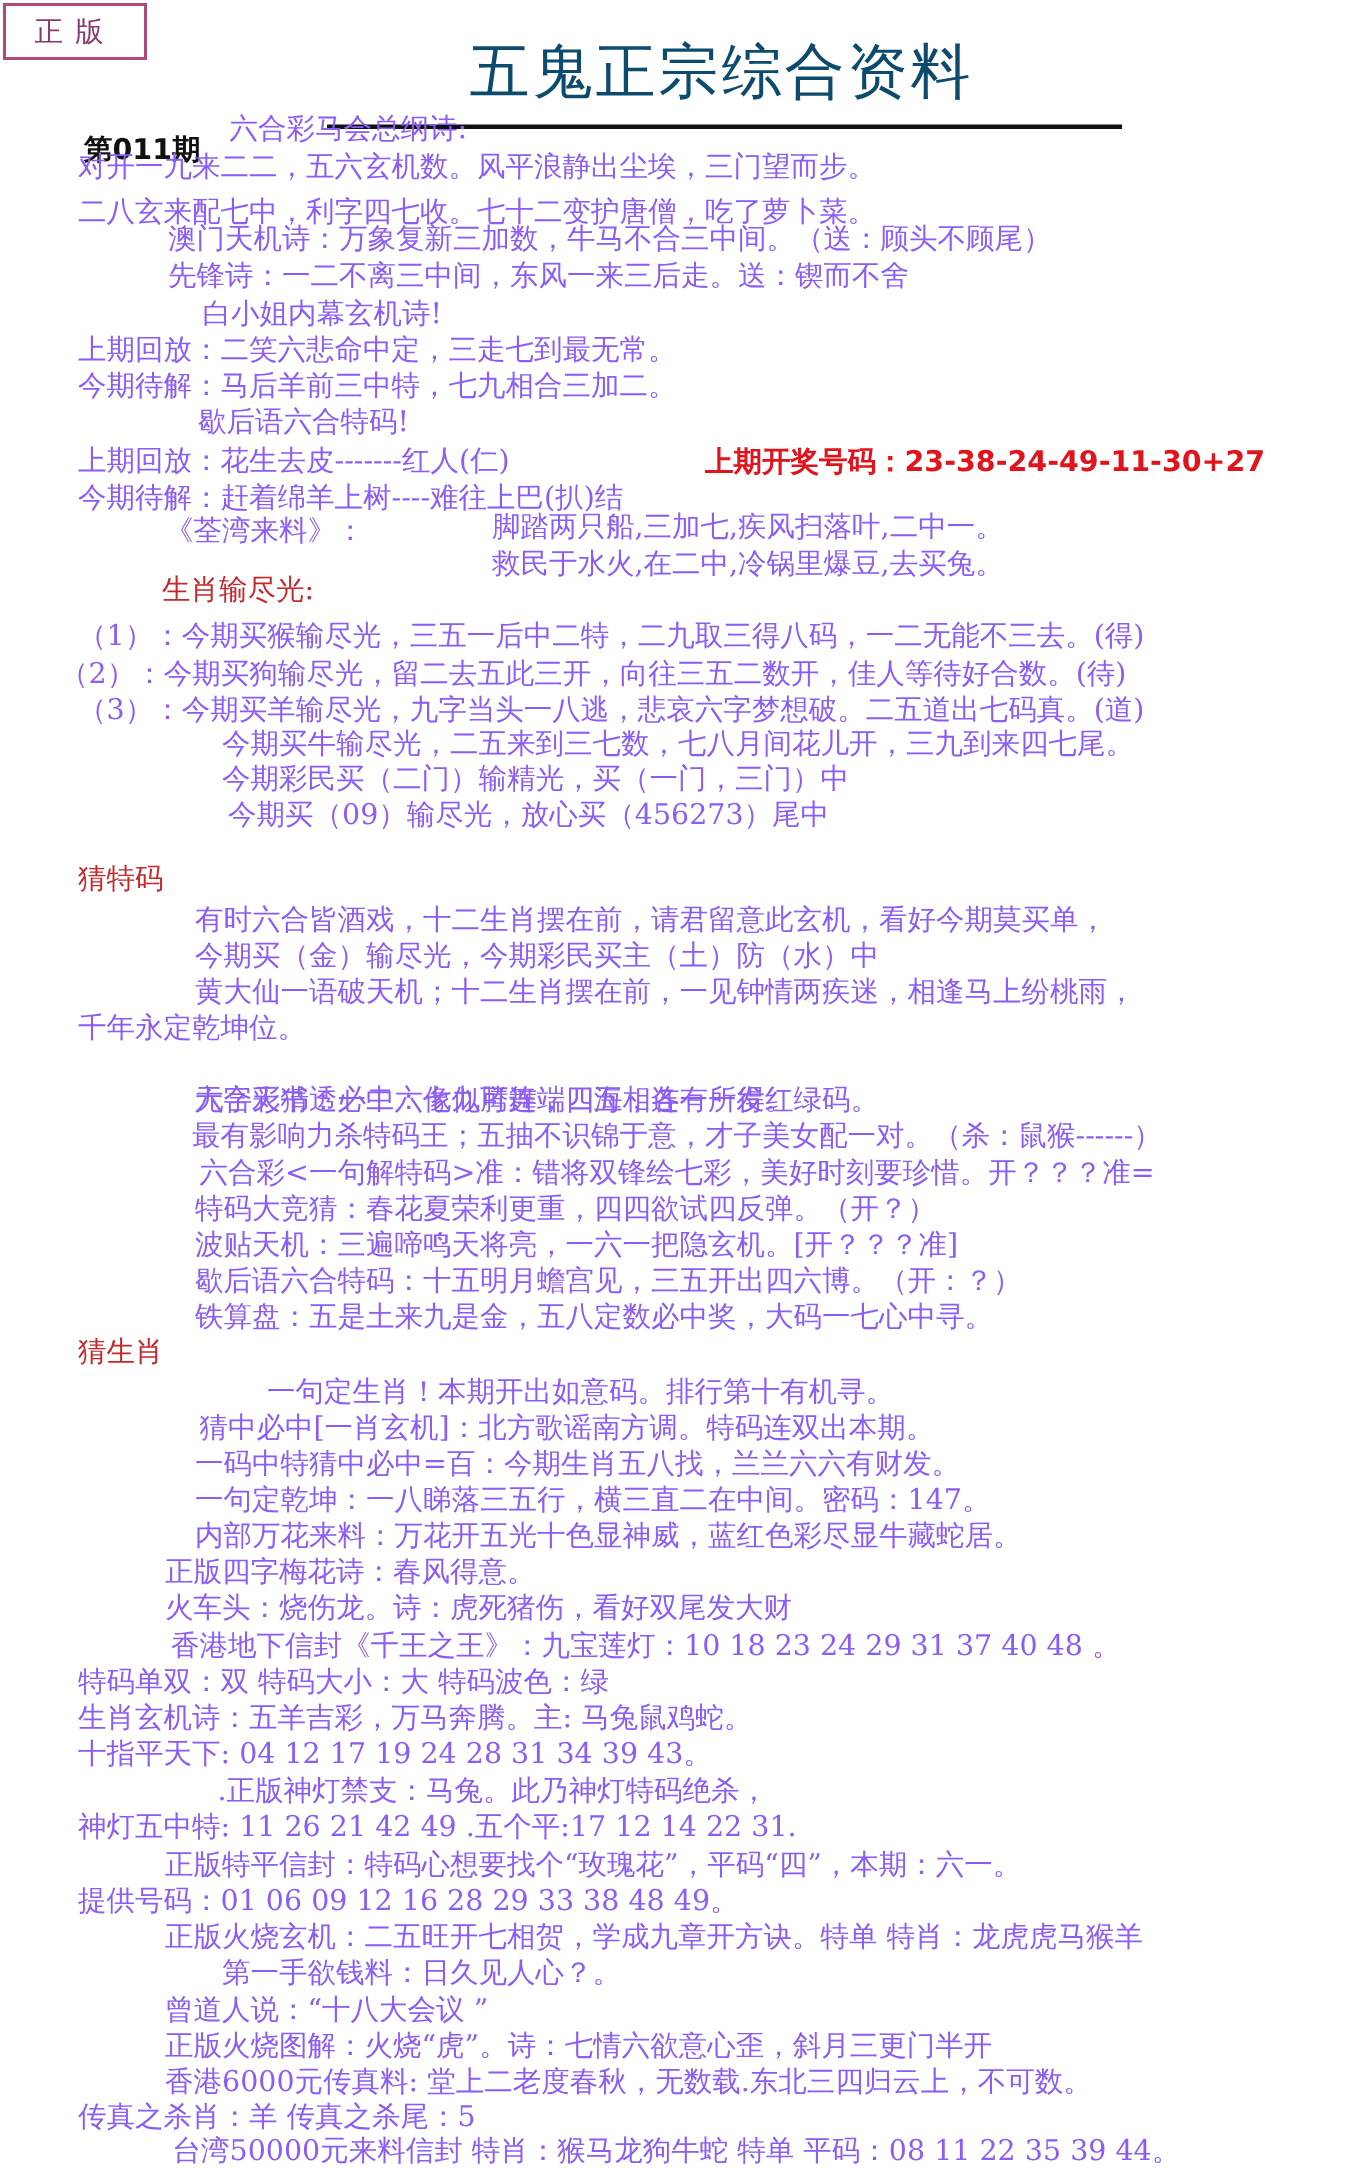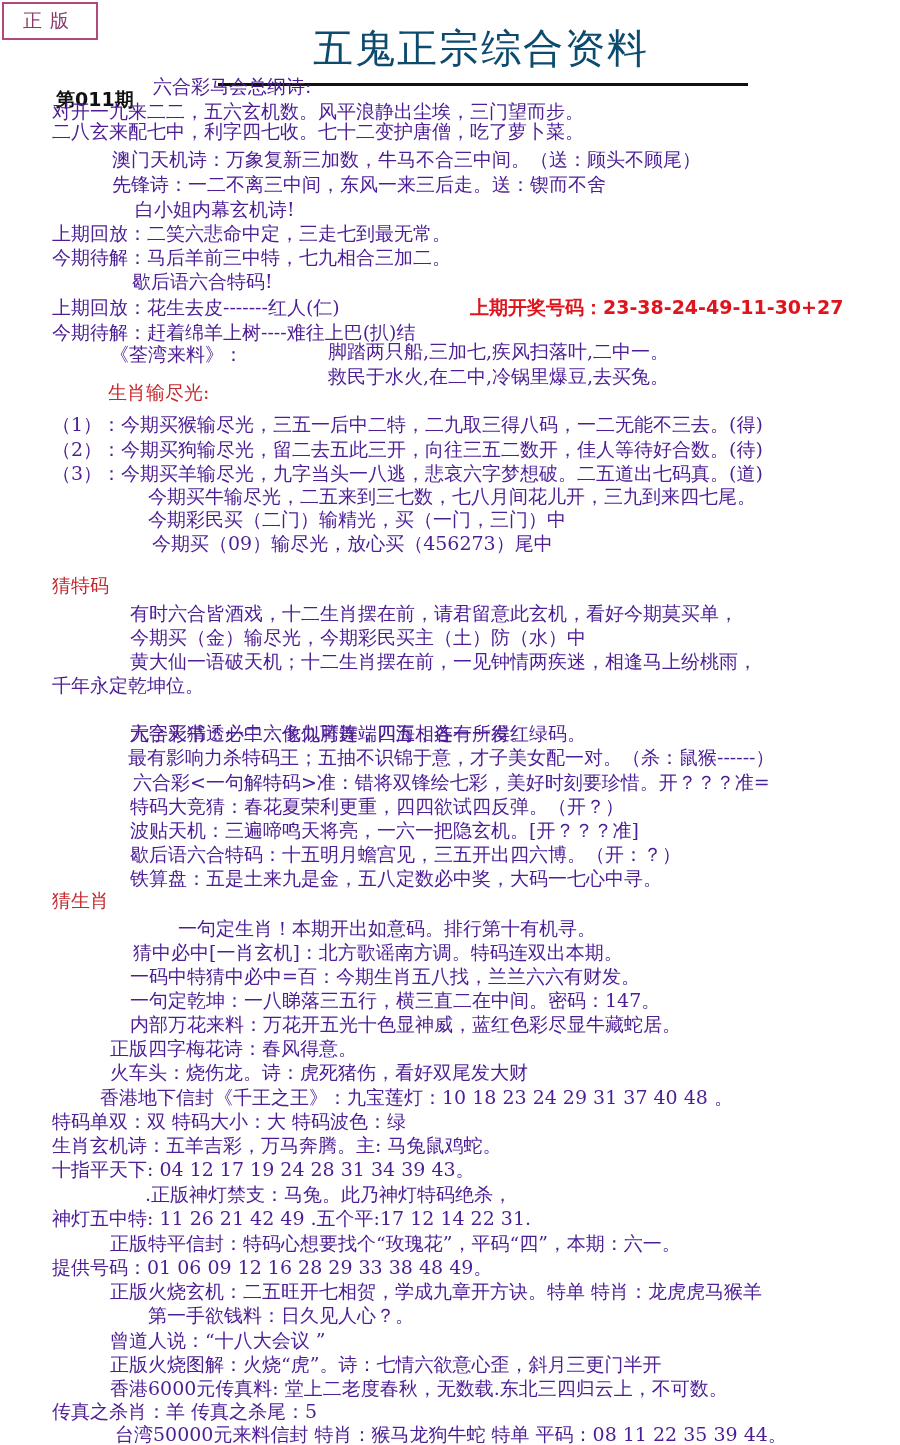--- a/index.html
+++ b/index.html
@@ -7,54 +7,54 @@
       font-family: "DejaVu Serif", "Liberation Serif", serif; color: #1a1a1a; }
     .badge { position: absolute; left: 2px; top: 2px; width: 96px; height: 38px;
       border: 2px solid #b0487a; box-sizing: border-box; color: #8a3a6a;
       font-size: 19px; display: flex; align-items: center; justify-content: center; letter-spacing: 8px; }
     .title { position: absolute; left: 212px; top: 12px; width: 538px; height: 72px;
       font-size: 40px; line-height: 72px; text-align: center; letter-spacing: 2px;
       font-family: "DejaVu Serif", serif; color: #0c4a6e; }
     .title-rule { position: absolute; left: 218px; top: 83px; width: 530px; height: 3px; background: #111; }
     .issue { position: absolute; left: 56px; top: 87px; font-family: "DejaVu Sans", sans-serif;
       font-weight: bold; font-size: 19px; color: #111; }
-    .line { position: absolute; white-space: nowrap; font-size: 19px; line-height: 26px; color: #4c1d95; }
+    .line { position: absolute; white-space: nowrap; font-size: 19px; line-height: 26px; color: #8b5cf6; }
     .red-head { position: absolute; white-space: nowrap; font-size: 19px; color: #c4282c; }
     .lottery { position: absolute; left: 470px; top: 295px; white-space: nowrap;
       font-family: "DejaVu Sans", sans-serif; font-weight: bold; font-size: 19px; color: #e0141c; }
   </style>
 </head>
 <body>
 
 <div class="badge">正版</div>
 <div class="title">五鬼正宗综合资料</div>
 <div class="title-rule"></div>
 <div class="issue">第011期</div>
 
 <div class="lottery">
   <span>上期开奖号码：</span><span>23-38-24-49-11-30+27</span>
 </div>
 
 <div id="lines">
     <div class="line" style="left: 153px; top: 73px;">六合彩马会总纲诗:</div>
     <div class="line" style="left: 52px; top: 98px;">对开一九来二二，五六玄机数。风平浪静出尘埃，三门望而步。</div>
-    <div class="line" style="left: 52px; top: 118px;">二八玄来配七中，利字四七收。七十二变护唐僧，吃了萝卜菜。</div>
+    <div class="line" style="left: 52px; top: 128px;">二八玄来配七中，利字四七收。七十二变护唐僧，吃了萝卜菜。</div>
     <div class="line" style="left: 112px; top: 146px;">澳门天机诗：万象复新三加数，牛马不合三中间。（送：顾头不顾尾）</div>
     <div class="line" style="left: 112px; top: 171px;">先锋诗：一二不离三中间，东风一来三后走。送：锲而不舍</div>
     <div class="line" style="left: 135px; top: 196px;">白小姐内幕玄机诗!</div>
     <div class="line" style="left: 52px; top: 220px;">上期回放：二笑六悲命中定，三走七到最无常。</div>
     <div class="line" style="left: 52px; top: 244px;">今期待解：马后羊前三中特，七九相合三加二。</div>
     <div class="line" style="left: 132px; top: 268px;">歇后语六合特码!</div>
     <div class="line" style="left: 52px; top: 294px;">上期回放：花生去皮-------红人(仁)</div>
     <div class="line" style="left: 52px; top: 319px;">今期待解：赶着绵羊上树----难往上巴(扒)结</div>
     <div class="line" style="left: 110px; top: 341px;">《荃湾来料》：</div>
     <div class="line" style="left: 328px; top: 338px;">脚踏两只船,三加七,疾风扫落叶,二中一。</div>
     <div class="line" style="left: 328px; top: 363px;">救民于水火,在二中,冷锅里爆豆,去买兔。</div>
     <div class="line" style="left: 52px; top: 411px;">（1）：今期买猴输尽光，三五一后中二特，二九取三得八码，一二无能不三去。(得)</div>
-    <div class="line" style="left: 52px; top: 436px;">（2）：今期买狗输尽光，留二去五此三开，向往三五二数开，佳人等待好合数。(待)</div>
+    <div class="line" style="left: 40px; top: 436px;">（2）：今期买狗输尽光，留二去五此三开，向往三五二数开，佳人等待好合数。(待)</div>
     <div class="line" style="left: 52px; top: 460px;">（3）：今期买羊输尽光，九字当头一八逃，悲哀六字梦想破。二五道出七码真。(道)</div>
     <div class="line" style="left: 148px; top: 483px;">今期买牛输尽光，二五来到三七数，七八月间花儿开，三九到来四七尾。</div>
     <div class="line" style="left: 148px; top: 506px;">今期彩民买（二门）输精光，买（一门，三门）中</div>
     <div class="line" style="left: 152px; top: 530px;">今期买（09）输尽光，放心买（456273）尾中</div>
     <div class="line" style="left: 130px; top: 600px;">有时六合皆酒戏，十二生肖摆在前，请君留意此玄机，看好今期莫买单，</div>
     <div class="line" style="left: 130px; top: 624px;">今期买（金）输尽光，今期彩民买主（土）防（水）中</div>
     <div class="line" style="left: 130px; top: 648px;">黄大仙一语破天机；十二生肖摆在前，一见钟情两疾迷，相逢马上纷桃雨，</div>
     <div class="line" style="left: 52px; top: 672px;">千年永定乾坤位。</div>
     <div class="line" style="left: 130px; top: 720px;">无字天书：一二六七九可连，四五相连一一发。</div>
     <div class="line" style="left: 130px; top: 720px;">六合彩猜透必中：像似腾舞端四海，各有所得红绿码。</div>
@@ -64,21 +64,21 @@
     <div class="line" style="left: 130px; top: 817px;">波贴天机：三遍啼鸣天将亮，一六一把隐玄机。[开？？？准]</div>
     <div class="line" style="left: 130px; top: 841px;">歇后语六合特码：十五明月蟾宫见，三五开出四六博。（开：？）</div>
     <div class="line" style="left: 130px; top: 865px;">铁算盘：五是土来九是金，五八定数必中奖，大码一七心中寻。</div>
     <div class="line" style="left: 178px; top: 915px;">一句定生肖！本期开出如意码。排行第十有机寻。</div>
     <div class="line" style="left: 133px; top: 939px;">猜中必中[一肖玄机]：北方歌谣南方调。特码连双出本期。</div>
     <div class="line" style="left: 130px; top: 963px;">一码中特猜中必中=百：今期生肖五八找，兰兰六六有财发。</div>
     <div class="line" style="left: 130px; top: 987px;">一句定乾坤：一八睇落三五行，横三直二在中间。密码：147。</div>
     <div class="line" style="left: 130px; top: 1011px;">内部万花来料：万花开五光十色显神威，蓝红色彩尽显牛藏蛇居。</div>
     <div class="line" style="left: 110px; top: 1035px;">正版四字梅花诗：春风得意。</div>
     <div class="line" style="left: 110px; top: 1059px;">火车头：烧伤龙。诗：虎死猪伤，看好双尾发大财</div>
-    <div class="line" style="left: 100px; top: 1084px; text-align: center;">香港地下信封《千王之王》：九宝莲灯：10 18 23 24 29 31 37 40 48 。</div>
+    <div class="line" style="left: 114px; top: 1084px; text-align: center;">香港地下信封《千王之王》：九宝莲灯：10 18 23 24 29 31 37 40 48 。</div>
     <div class="line" style="left: 52px; top: 1108px;">特码单双：双 特码大小：大 特码波色：绿</div>
     <div class="line" style="left: 52px; top: 1132px;">生肖玄机诗：五羊吉彩，万马奔腾。主: 马兔鼠鸡蛇。</div>
     <div class="line" style="left: 52px; top: 1156px;">十指平天下: 04 12 17 19 24 28 31 34 39 43。</div>
     <div class="line" style="left: 145px; top: 1181px;">.正版神灯禁支：马兔。此乃神灯特码绝杀，</div>
     <div class="line" style="left: 52px; top: 1205px;">神灯五中特: 11 26 21 42 49 .五个平:17 12 14 22 31.</div>
     <div class="line" style="left: 110px; top: 1230px;">正版特平信封：特码心想要找个“玫瑰花”，平码“四”，本期：六一。</div>
     <div class="line" style="left: 52px; top: 1254px;">提供号码：01 06 09 12 16 28 29 33 38 48 49。</div>
     <div class="line" style="left: 110px; top: 1278px;">正版火烧玄机：二五旺开七相贺，学成九章开方诀。特单 特肖：龙虎虎马猴羊</div>
     <div class="line" style="left: 148px; top: 1302px;">第一手欲钱料：日久见人心？。</div>
     <div class="line" style="left: 110px; top: 1327px;">曾道人说：“十八大会议  ”</div>

